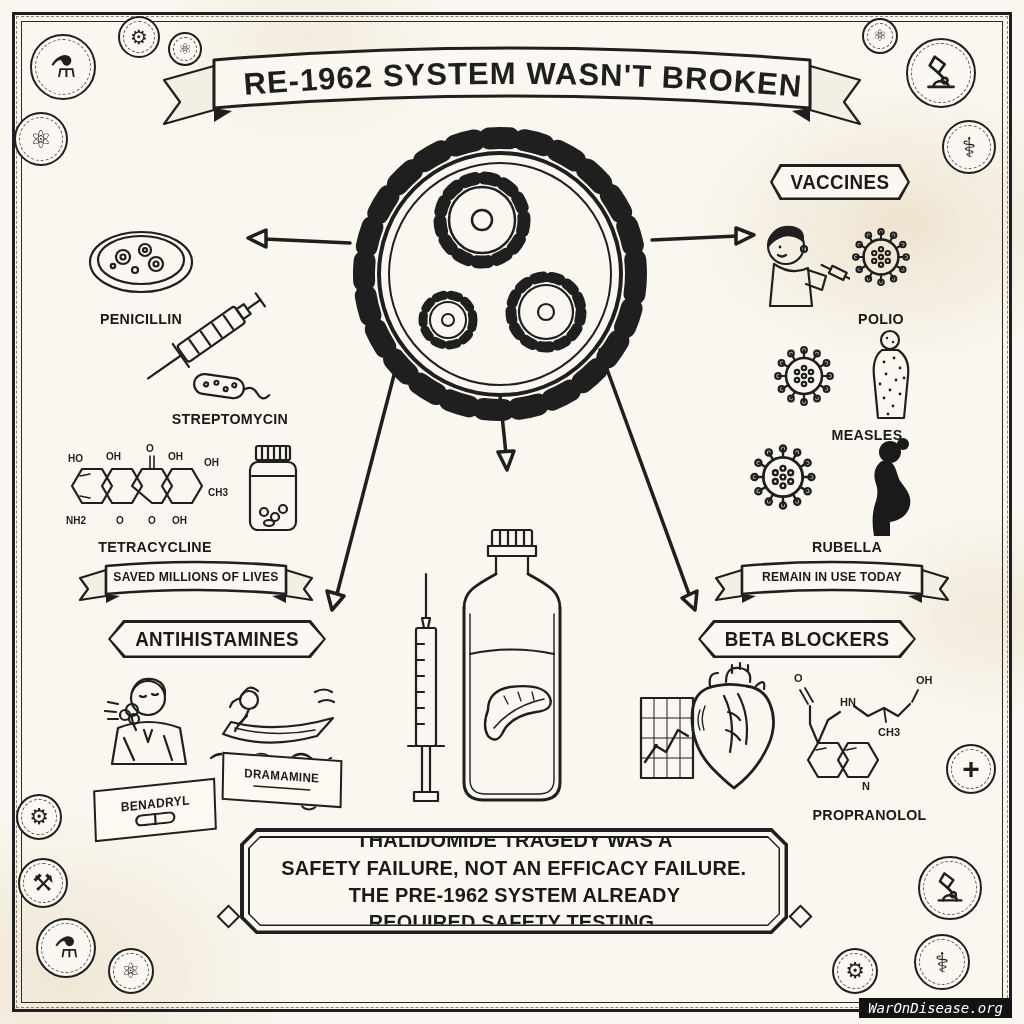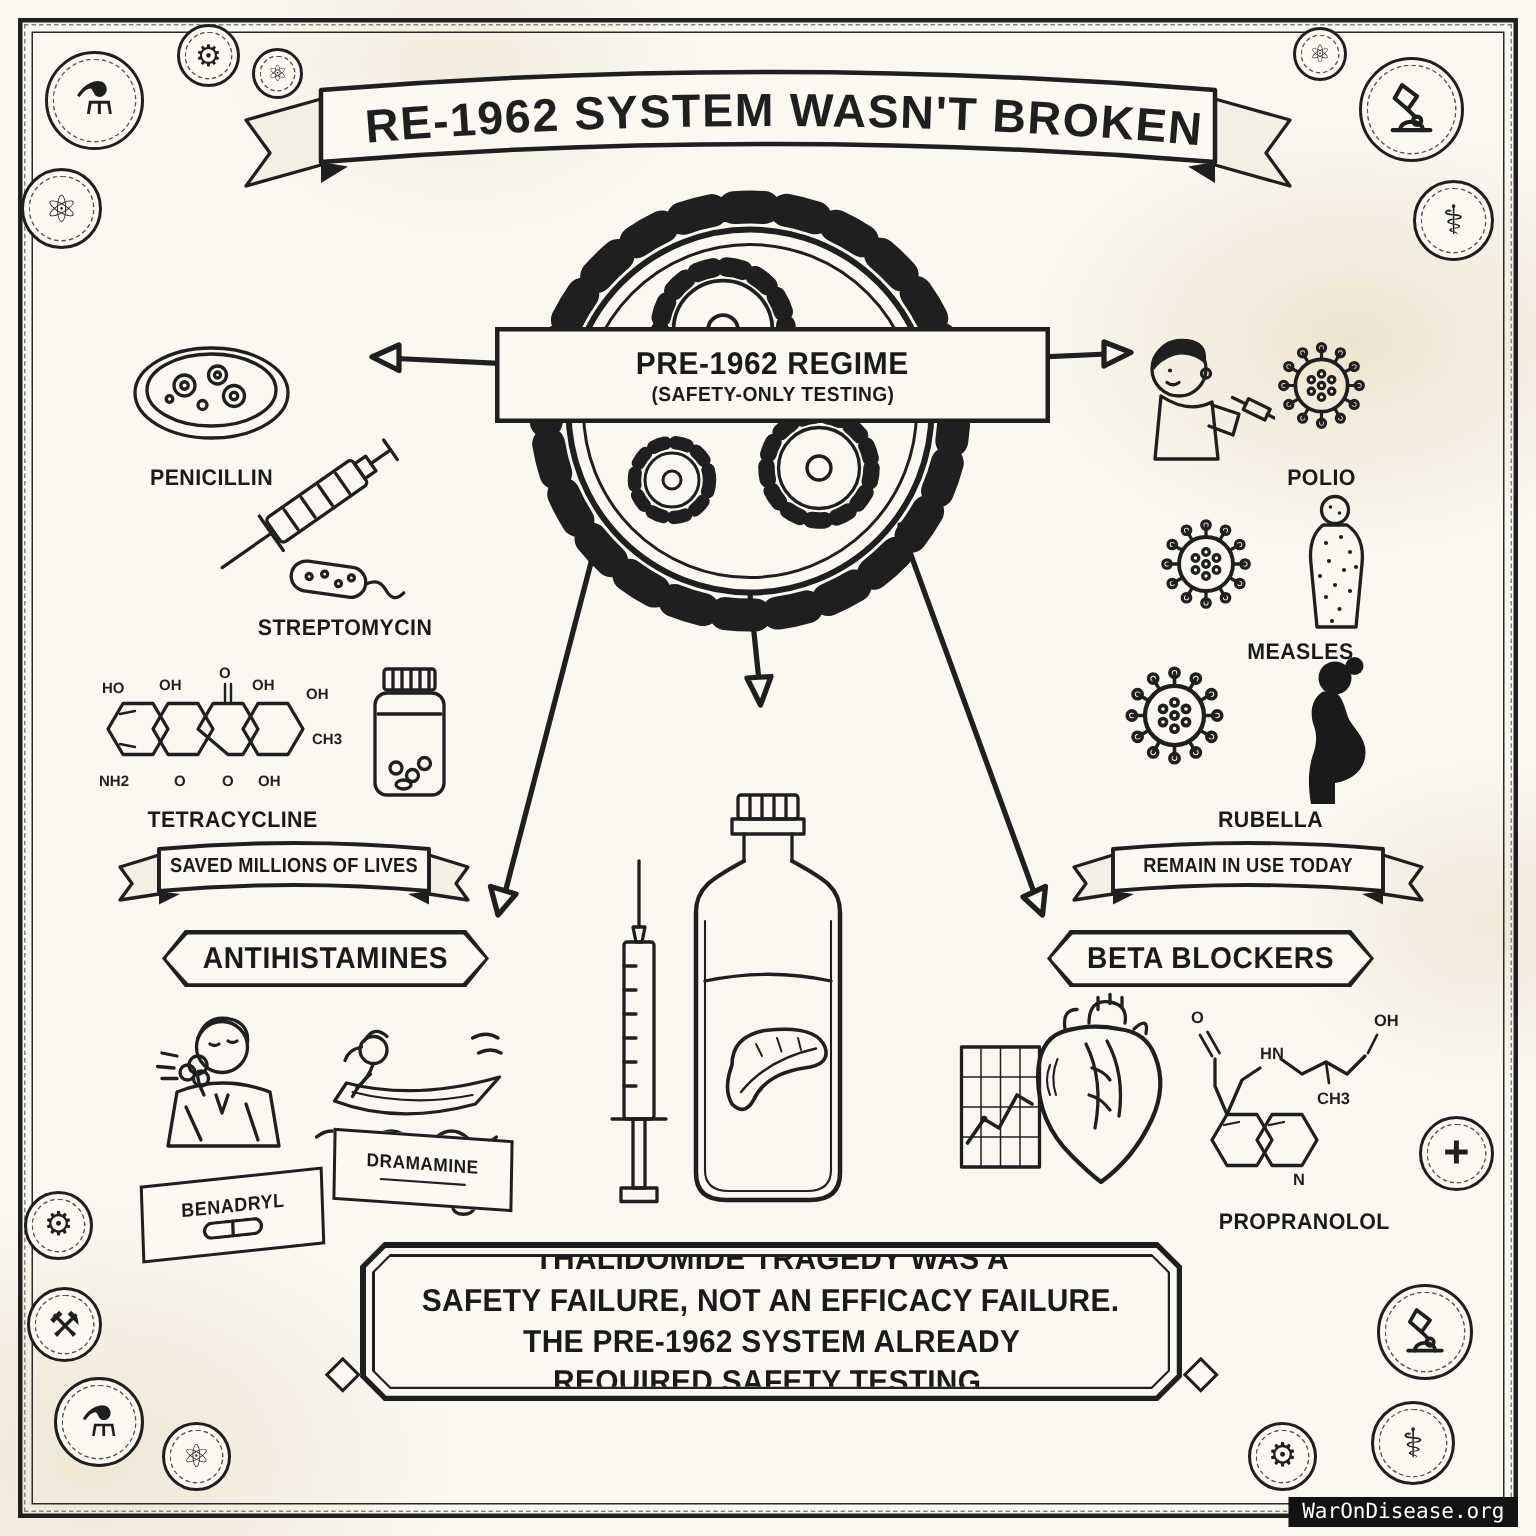--- a/index.html
+++ b/index.html
@@ -39,21 +39,21 @@
   .ribbon-text{position:absolute;width:100%;text-align:center;font-weight:800;font-size:13.5px;
       letter-spacing:.2px;transform:scaleX(.9);}
   .medbox{position:absolute;border:2.5px solid #1f1f1f;background:#fcf9f3;display:flex;flex-direction:column;
       align-items:center;justify-content:center;gap:2px;z-index:3;}
   .medbox .bx-label{font-weight:800;letter-spacing:.4px;transform:scaleX(.92);}
   .foot-line{font-weight:800;font-size:21px;letter-spacing:.2px;transform:scaleX(.95);
       line-height:1.3;text-align:center;white-space:nowrap;}
   .diamond{position:absolute;width:13px;height:13px;border:2.5px solid #1f1f1f;background:#fbf8f1;
       transform:rotate(45deg);z-index:4;}
   .watermark{position:absolute;right:12px;bottom:6px;background:#131313;color:#ffffff;
-      font-family:"DejaVu Sans Mono",monospace;font-size:14px;padding:2px 9px;z-index:7;}
+      font-family:"DejaVu Sans Mono",monospace;font-size:14px;padding:2px 9px;z-index:7;font-style:italic;}
 </style>
 </head>
 <body>
 
 <div id="canvas">
 
   <svg width="0" height="0" style="position:absolute" aria-hidden="true">
     <defs>
       <symbol id="virus" viewBox="0 0 64 64">
         <circle cx="32" cy="32" r="18" stroke-width="2.6"></circle>
@@ -196,25 +196,26 @@
     <circle cx="150" cy="104" r="33" stroke-width="2.5"></circle>
     <circle cx="150" cy="104" r="10" stroke-width="2.5"></circle>
     <circle cx="214" cy="196" r="35" stroke-width="11" stroke-dasharray="9 8"></circle>
     <circle cx="214" cy="196" r="27" stroke-width="2.2"></circle>
     <circle cx="214" cy="196" r="8" stroke-width="2.2"></circle>
     <circle cx="116" cy="204" r="25" stroke-width="9" stroke-dasharray="8 7"></circle>
     <circle cx="116" cy="204" r="18" stroke-width="2"></circle>
     <circle cx="116" cy="204" r="6" stroke-width="2"></circle>
   </svg>
 
-  <div class="hubbanner">
-    <div class="hub-t">PRE-1962 REGIME</div>
-    <div class="hub-s">(SAFETY-ONLY TESTING)</div>
-  </div>
-
+
+  <div class="plate" style="left:770px;top:164px;width:140px;height:36px">
+    <div class="p-out"></div>
+      <div class="p-in"></div>
+    <div class="p-txt">VACCINES</div>
+  </div>
   <div class="plate" style="left:698px;top:620px;width:218px;height:38px">
     <div class="p-out"></div>
       <div class="p-in"></div>
     <div class="p-txt">BETA BLOCKERS</div>
   </div>
   <div class="plate" style="left:108px;top:620px;width:218px;height:38px">
     <div class="p-out"></div>
       <div class="p-in"></div>
     <div class="p-txt">ANTIHISTAMINES</div>
   </div>

